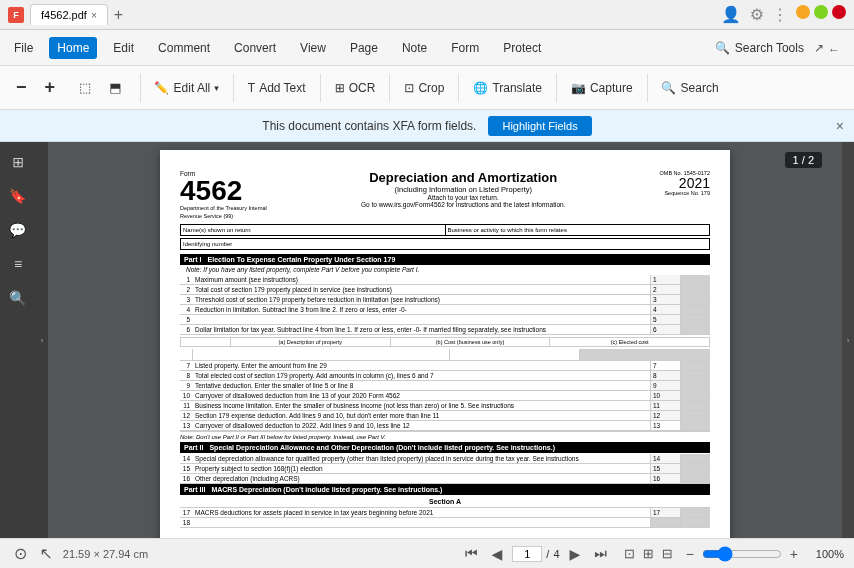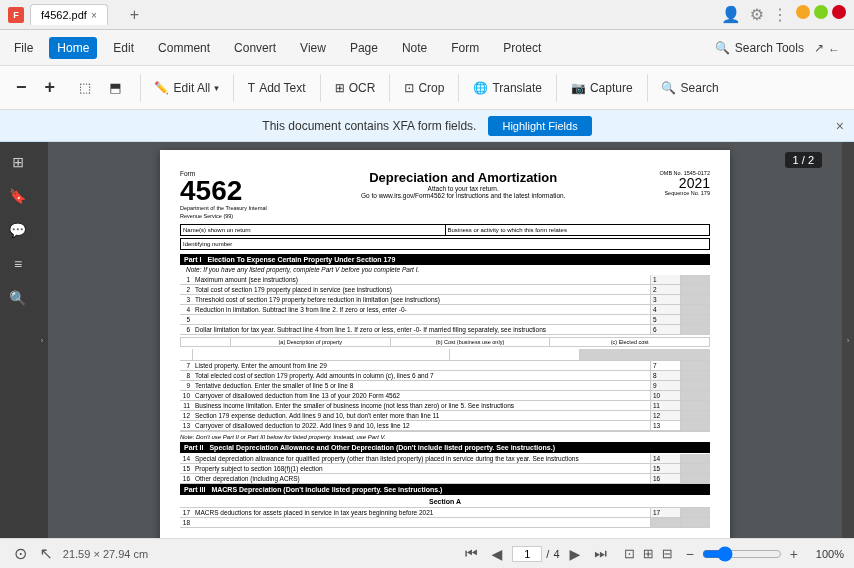--- a/index.html
+++ b/index.html
@@ -10,21 +10,21 @@
       height: 30px;
       background: #f0f0f0;
       display: flex;
       align-items: center;
       padding: 0 8px;
       gap: 6px;
       border-bottom: 1px solid #ccc;
       flex-shrink: 0;
     }
     .title-bar-icon { width: 16px; height: 16px; background: #e74c3c; border-radius: 2px; display: flex; align-items: center; justify-content: center; color: white; font-size: 9px; font-weight: bold; flex-shrink: 0; }
-    .tab-bar { display: flex; align-items: center; gap: 16px; }
+    .tab-bar { display: flex; align-items: center; gap: 0; }
     .tab { background: white; border: 1px solid #ccc; border-bottom: none; padding: 4px 10px; font-size: 11px; border-radius: 4px 4px 0 0; display: flex; align-items: center; gap: 4px; }
     .tab .close-btn { color: #666; cursor: pointer; font-size: 10px; }
     .tab-new { background: none; border: none; font-size: 16px; color: #666; cursor: pointer; padding: 2px 6px; }
     .window-controls { display: flex; gap: 4px; margin-left: auto; }
     .win-btn { width: 14px; height: 14px; border-radius: 50%; border: none; cursor: pointer; }
     .win-btn.minimize { background: #f5a623; }
     .win-btn.maximize { background: #7ed321; }
     .win-btn.close { background: #d0021b; }
 
     
@@ -417,20 +417,21 @@
 
       <div class="form-header">
         <div class="form-number-block">
           <span class="form-label">Form</span>
           <span class="form-number">4562</span>
           <span class="form-dept" style="font-size:5.5px; white-space:pre-line;">Department of the Treasury Internal
 Revenue Service  (99)</span>
         </div>
         <div class="form-title-block">
           <div class="form-title">Depreciation and Amortization</div>
+          <div class="form-subtitle">(Including Information on Listed Property)</div>
           <div class="form-attach">Attach to your tax return.</div>
           <div class="form-link">Go to www.irs.gov/Form4562 for instructions and the latest information.</div>
         </div>
         <div class="form-year-block">
           <div class="form-omb">OMB No. 1545-0172</div>
           <div class="form-year">2021</div>
           <div class="form-seq">Sequence No. 179</div>
         </div>
       </div>
 

